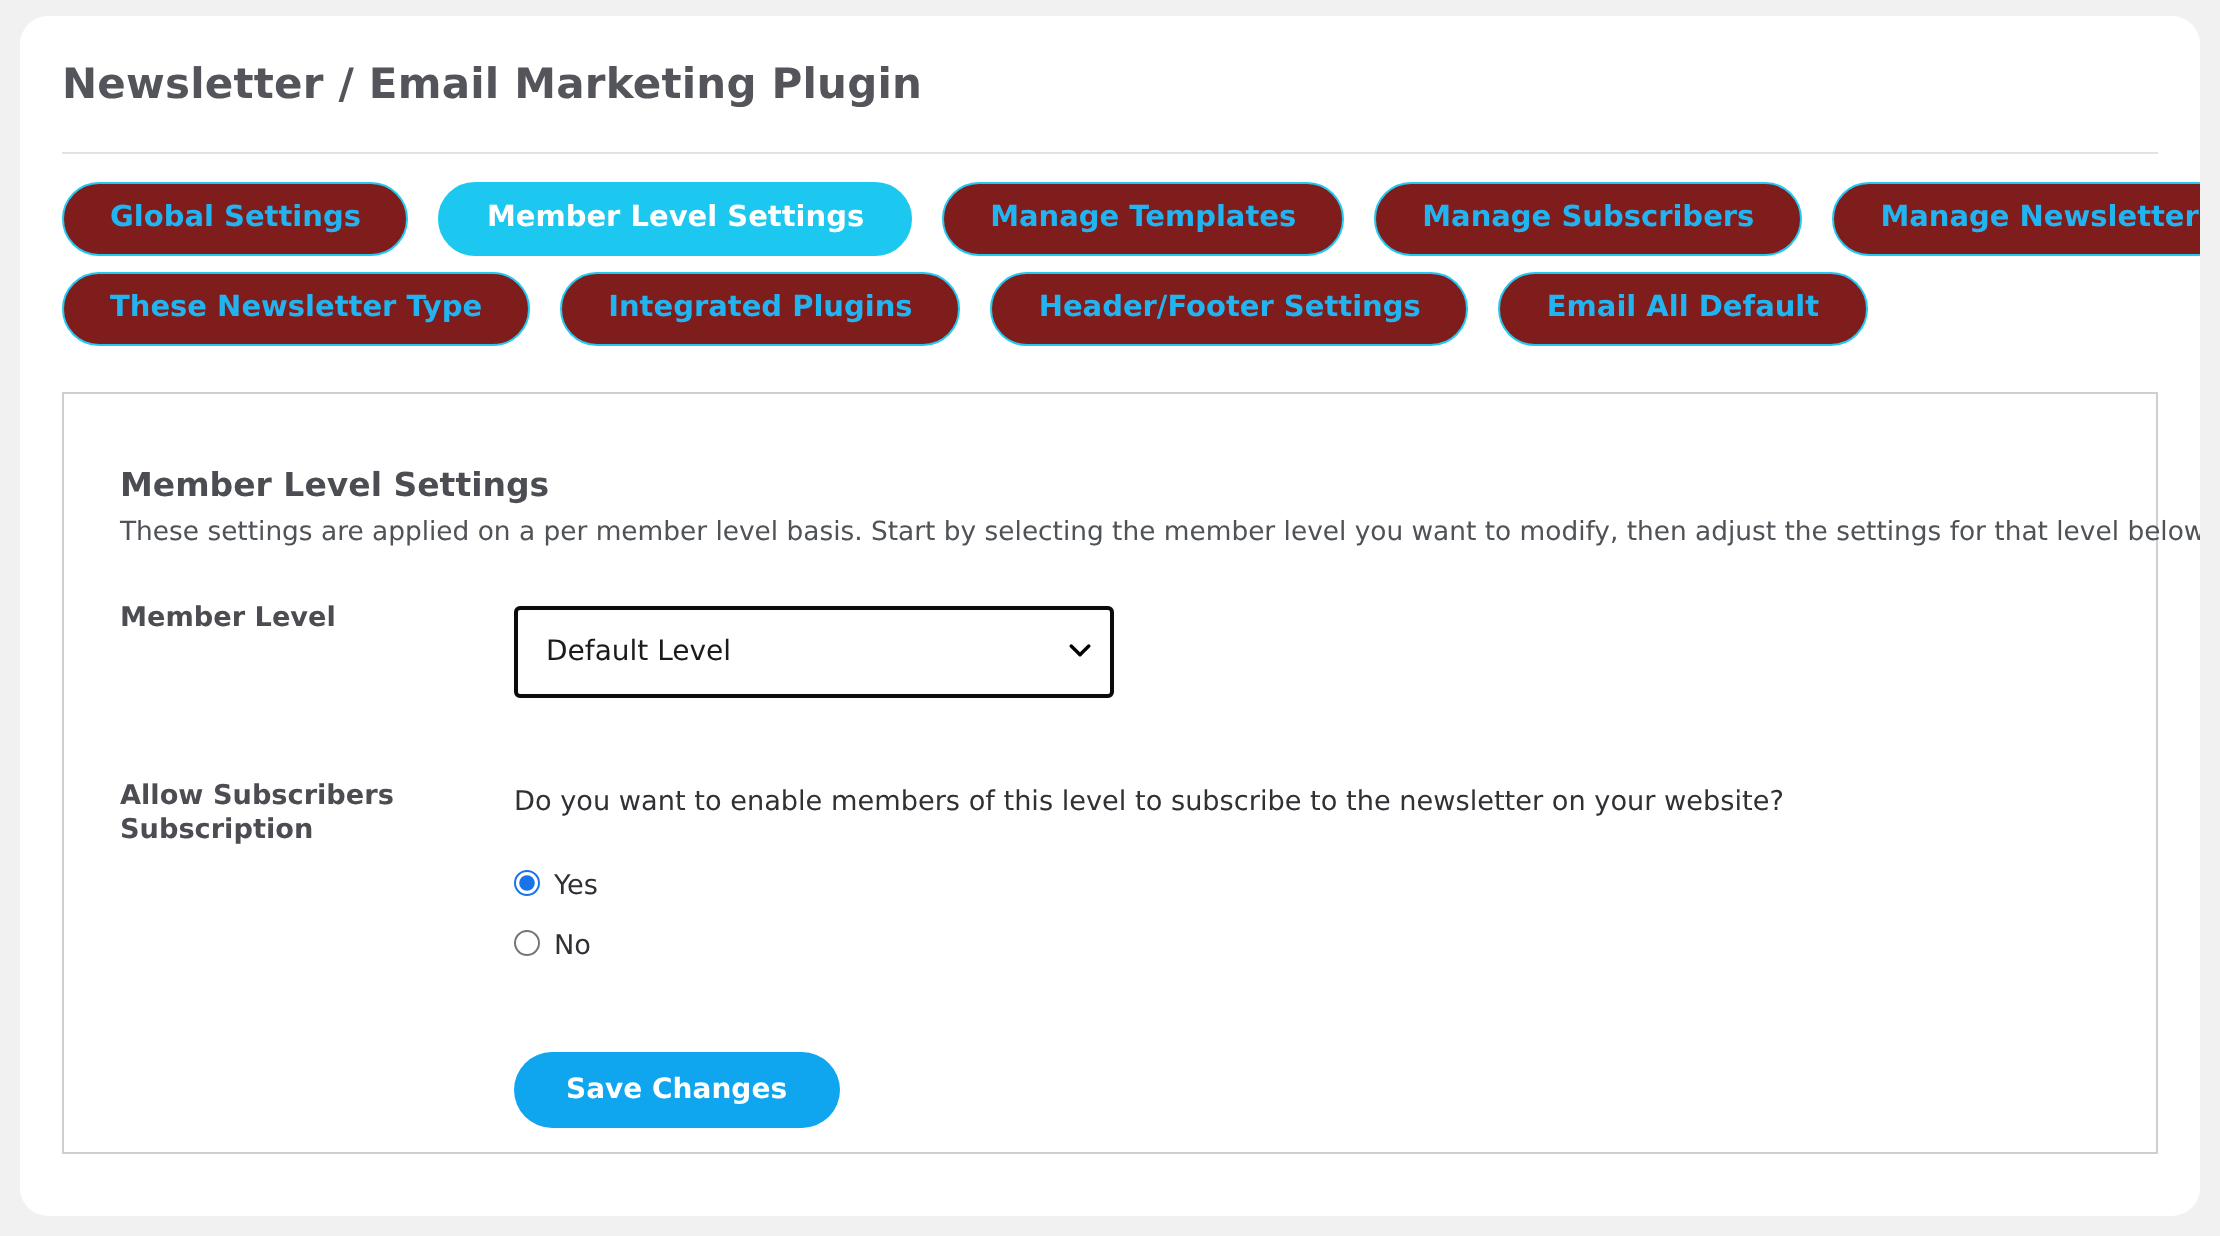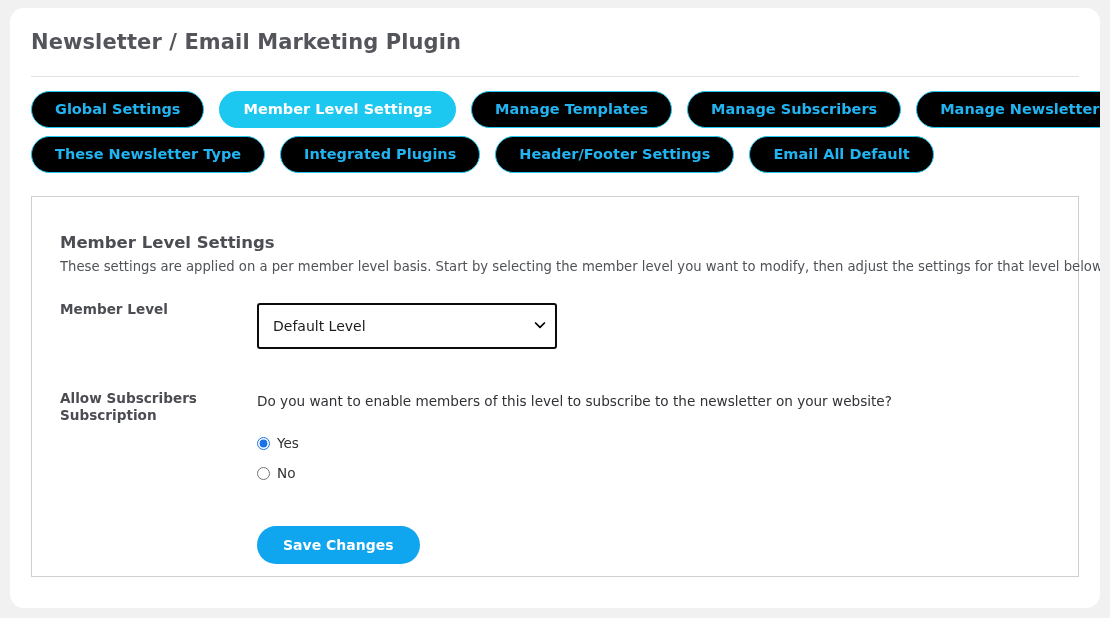--- a/index.html
+++ b/index.html
@@ -58,21 +58,21 @@
     gap: 15px;
     margin-bottom: 8px;
   }
   .tab {
     box-sizing: border-box;
     height: 37px;
     line-height: 35px;
     padding: 0 23px;
     border: 1px solid #22c9f1;
     border-radius: 20px;
-    background: #000000;
+    background: #7f1d1d;
     color: #22b4f1;
     font-size: 14.5px;
     font-weight: bold;
     white-space: nowrap;
     cursor: pointer;
     text-align: center;
   }
   .tab.active {
     background: #1cc8ef;
     border-color: #1cc8ef;
@@ -155,21 +155,21 @@
     top: 196px;
     font-size: 13.6px;
     color: #2f3135;
     white-space: nowrap;
   }
 
   .radio-row {
     position: absolute;
     left: 225px;
     display: flex;
-    align-items: center;
+    align-items: flex-start;
     gap: 7px;
   }
   .radio-yes { top: 238px; }
   .radio-no  { top: 268px; }
   .radio-row input[type="radio"] {
     width: 13px;
     height: 13px;
     margin: 0;
     accent-color: #1a73e8;
     cursor: pointer;

